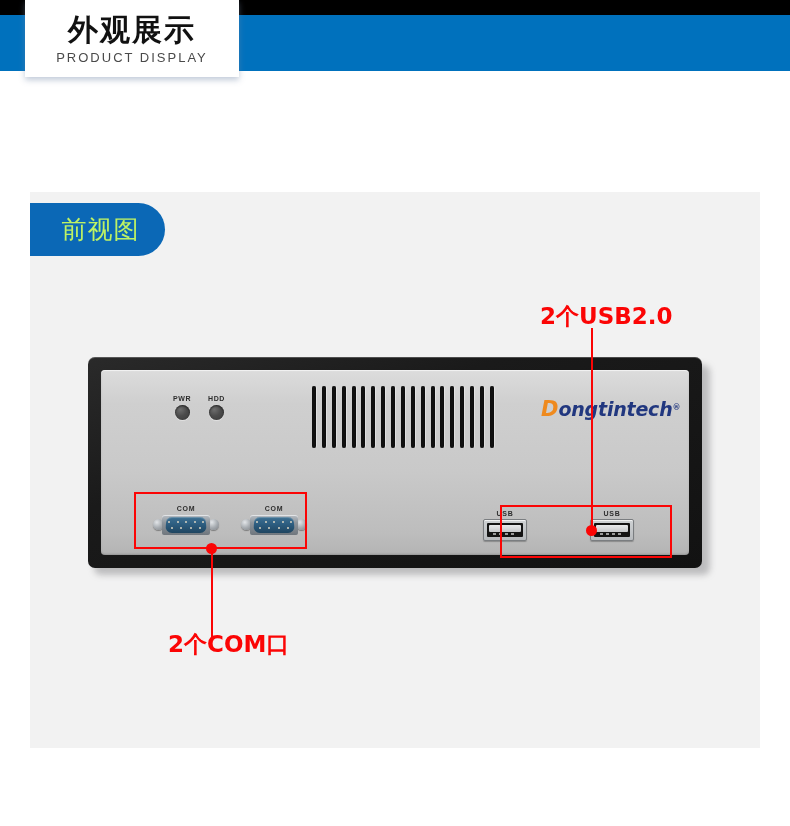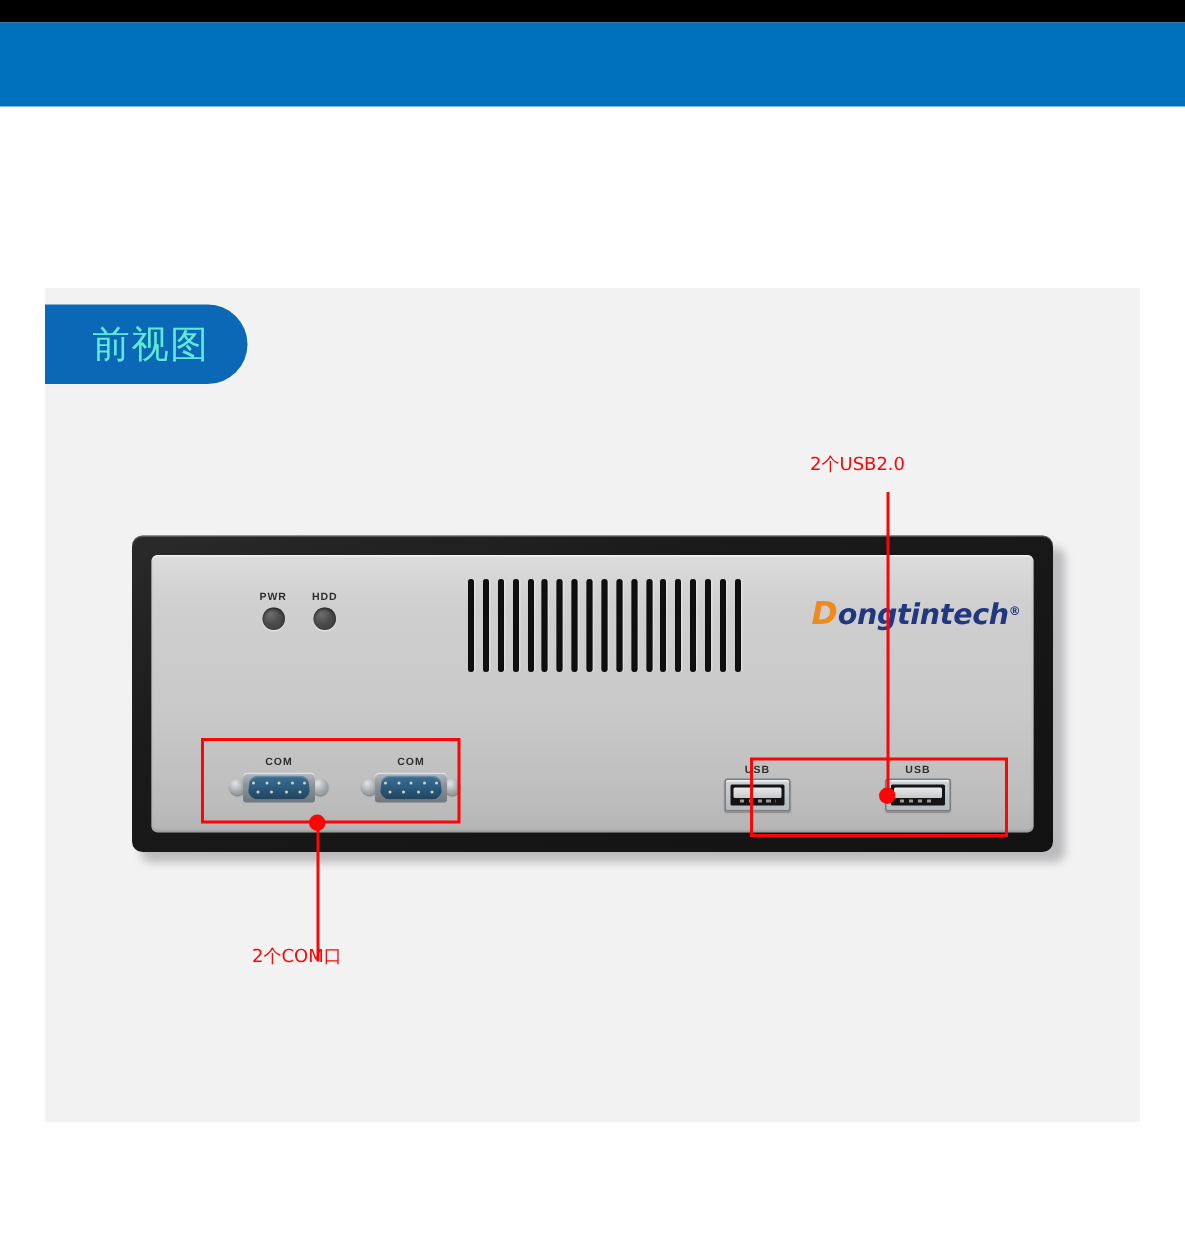--- a/index.html
+++ b/index.html
@@ -82,35 +82,36 @@
     top: 11px;
     width: 135px;
     height: 53px;
     background: #0b68b6;
     border-radius: 0 27px 27px 0;
     display: flex;
     align-items: center;
     justify-content: center;
   }
   #section-tag-label {
-    color: #5eead4;
+    color: #bef264;
     font-size: 25px;
     font-weight: normal;
     letter-spacing: 1px;
     font-family: "DejaVu Sans", sans-serif;
     padding-left: 6px;
   }
 
   
   .annot-text {
     position: absolute;
     color: #fb0505;
-    font-size: 12px;
+    font-size: 23px;
     white-space: nowrap;
     font-family: "DejaVu Sans", sans-serif;
+    font-weight: bold;
   }
   #usb-annot-text { left: 510px; top: 109px; }
   #com-annot-text { left: 138px; top: 437px; }
 
   .callout-line-v {
     position: absolute;
     width: 2px;
     background: #fb0505;
   }
   #usb-callout-line {
@@ -344,20 +345,24 @@
     height: 2px;
     background: repeating-linear-gradient(90deg,#9a9a9a 0 3px, #141414 3px 6px);
   }
 </style>
 </head>
 <body>
 
 <div id="header-banner">
   <div id="header-black-strip"></div>
   <div id="header-blue-strip"></div>
+  <div id="header-title-card">
+    <div id="header-title-cn">外观展示</div>
+    <div id="header-title-en">PRODUCT DISPLAY</div>
+  </div>
 </div>
 
 <div id="content-panel">
 
   <div id="section-tag">
     <span id="section-tag-label">前视图</span>
   </div>
 
   <div id="device">
     <div id="device-shadow"></div>

